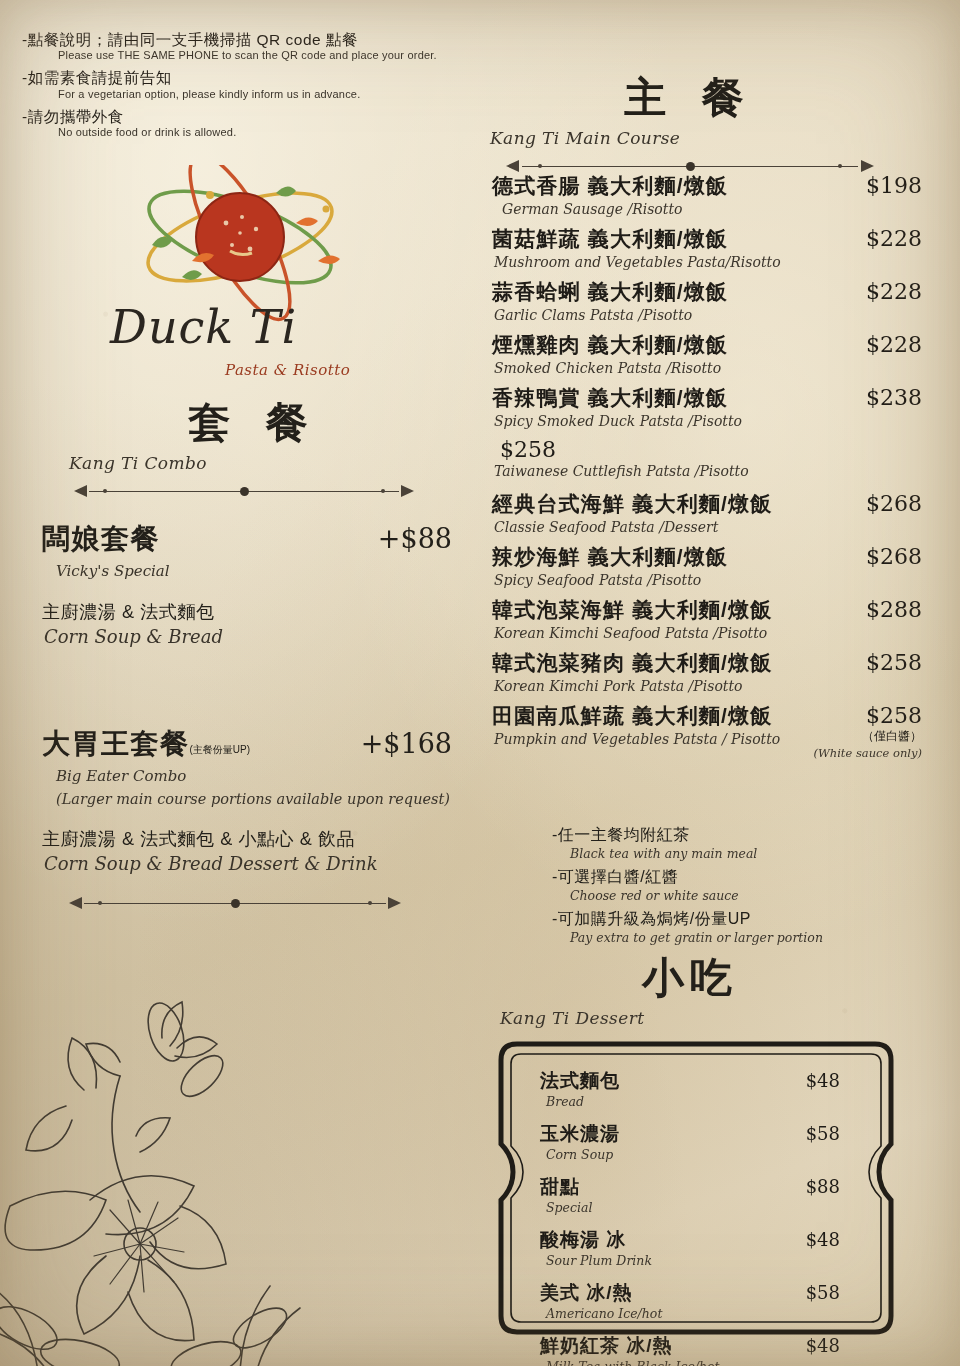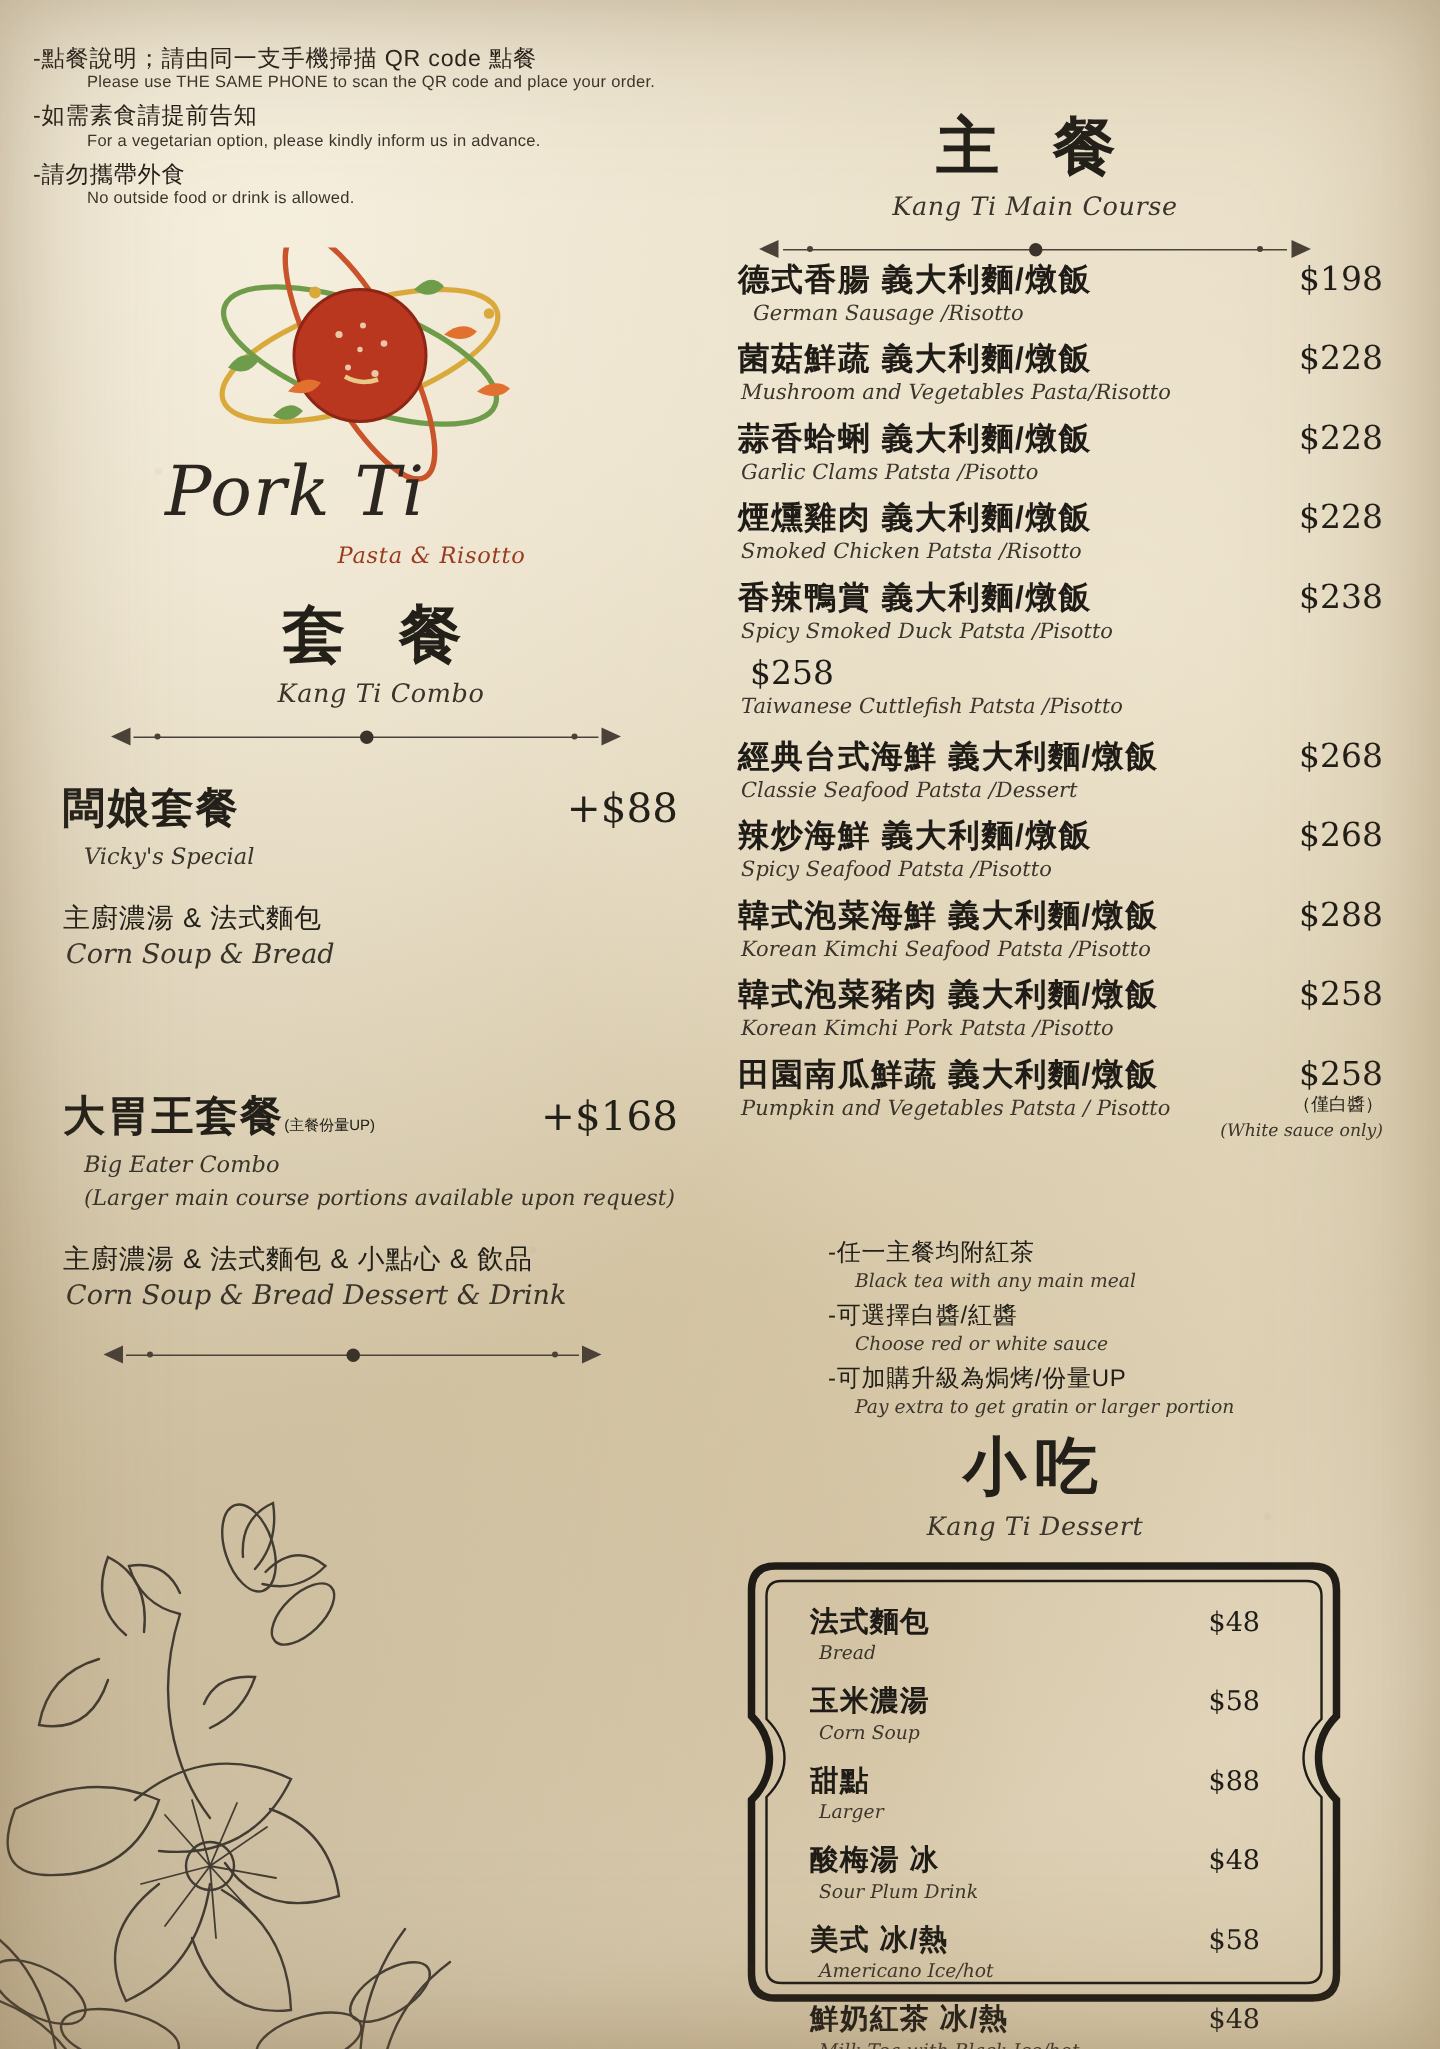--- a/index.html
+++ b/index.html
@@ -104,21 +104,21 @@
     color: #23201a;
     text-align: center;
     font-weight: 700;
     font-family: "Liberation Sans", sans-serif;
   }
   .sec-title-en {
     font-family: "DejaVu Serif", serif;
     font-style: italic;
     font-size: 17px;
     color: #3a342b;
-    text-align: center;
+    text-align: left;
     margin-top: 2px;
     letter-spacing: .4px;
   }
 
   
   .divider {
     position: relative;
     height: 18px;
     margin: 10px auto 0;
   }
@@ -366,21 +366,21 @@
     <g fill="#6f9c4a">
       <path d="M62 80 q10 -14 20 -4 q-8 11 -20 4 z"></path>
       <path d="M186 28 q12 -12 20 -2 q-9 10 -20 2 z"></path>
       <path d="M92 112 q11 -12 20 -3 q-9 10 -20 3 z"></path>
     </g>
     <g fill="#d9a93c">
       <circle cx="120" cy="30" r="4"></circle>
         <circle cx="236" cy="44" r="3.5"></circle>
     </g>
   </svg>
-  <div class="logo-name">Pork Ti</div>
+  <div class="logo-name">Duck Ti</div>
   <div class="logo-sub">Pasta &amp; Risotto</div>
 </div>
 
 <div class="combo-head">
   <div class="sec-title-zh">套 餐</div>
   <div class="sec-title-en">Kang Ti Combo</div>
   <div class="divider" style="width:370px;margin-left:-10px;">
     <span class="bar"></span>
     <span class="arrow l"></span>
     <span class="arrow r"></span>
@@ -589,21 +589,21 @@
       <div class="d-zh">玉米濃湯</div>
       <div class="d-price">$58</div>
     </div>
     <div class="d-en">Corn Soup</div>
   </div>
   <div class="d-item">
     <div class="d-row">
       <div class="d-zh">甜點</div>
       <div class="d-price">$88</div>
     </div>
-    <div class="d-en">Larger</div>
+    <div class="d-en">Special</div>
   </div>
   <div class="d-item">
     <div class="d-row">
       <div class="d-zh">酸梅湯 冰</div>
       <div class="d-price">$48</div>
     </div>
     <div class="d-en">Sour Plum Drink</div>
   </div>
   <div class="d-item">
     <div class="d-row">

